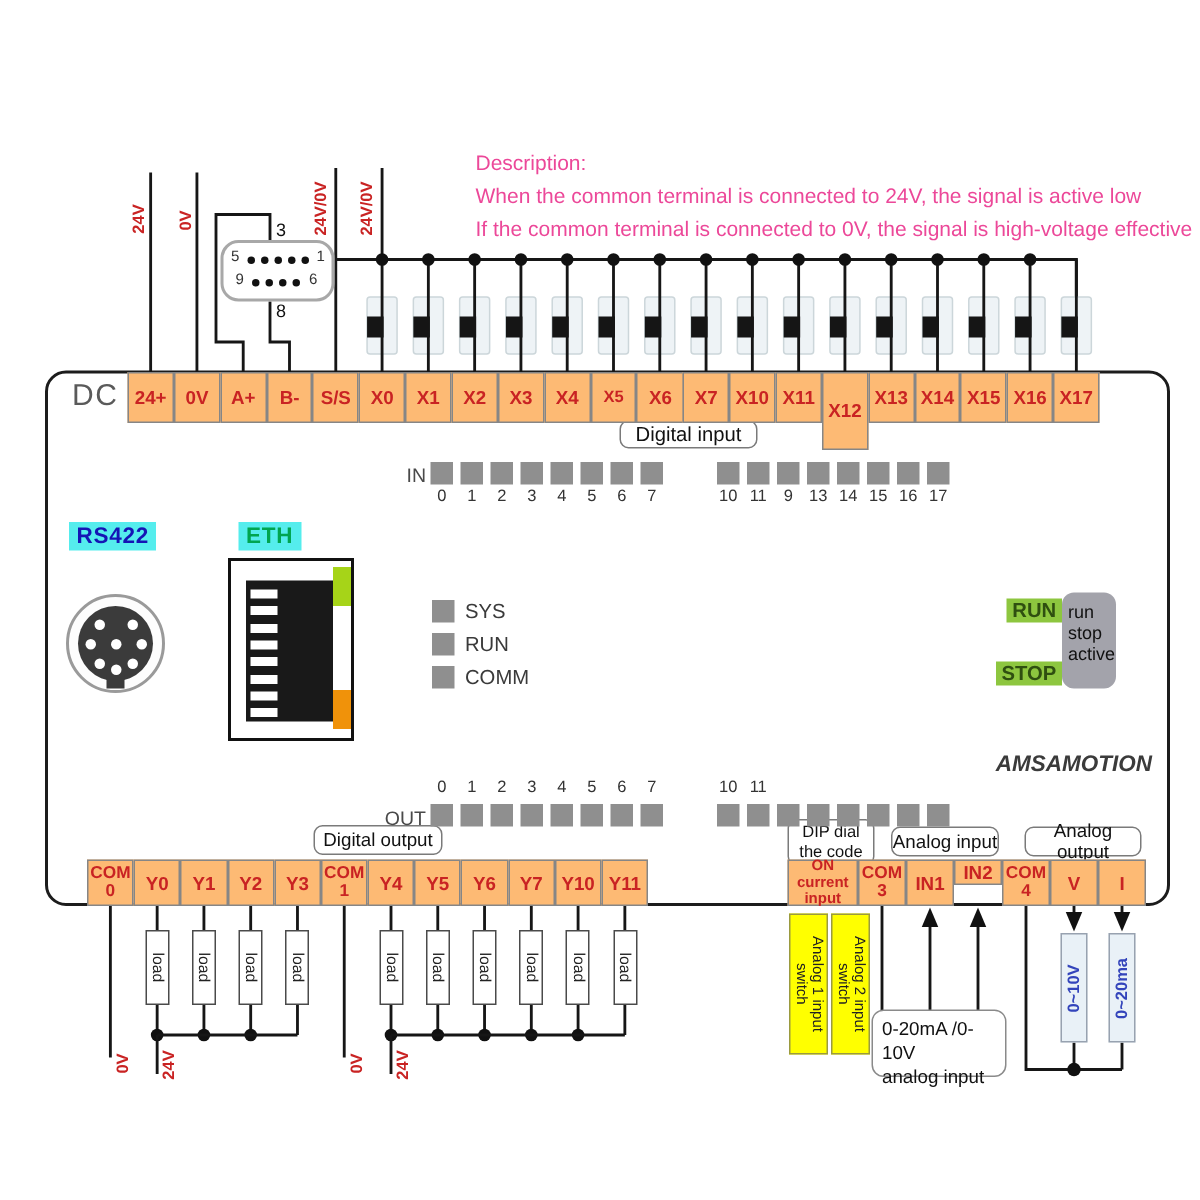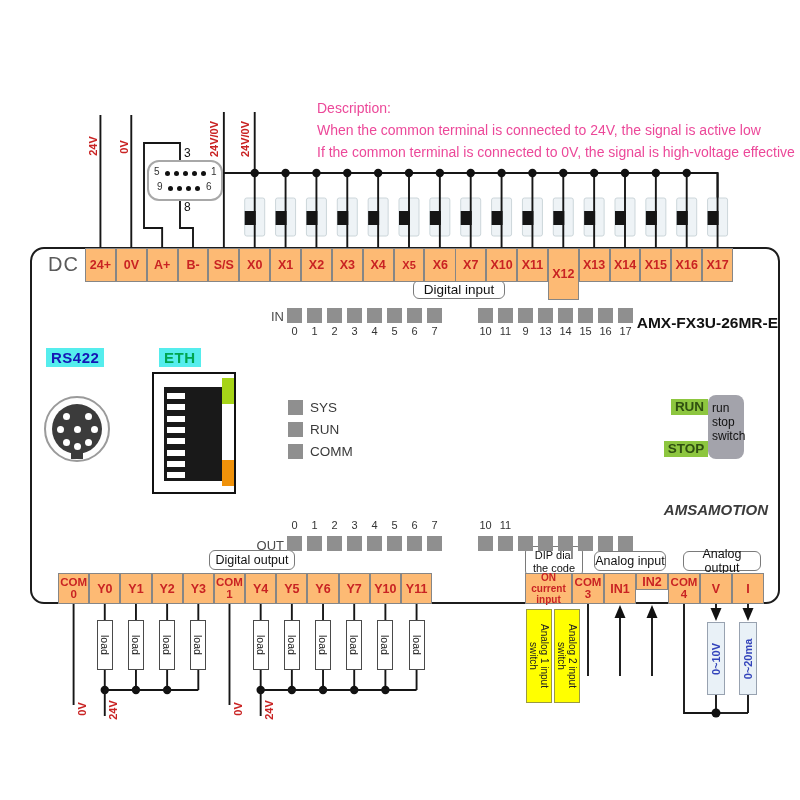--- a/index.html
+++ b/index.html
@@ -232,21 +232,20 @@
 
   <div class="badge" style="left:413px;top:280px;width:92px;height:19px;font-size:13.5px;">Digital input</div>
   <div class="badge" style="left:209px;top:550px;width:86px;height:20px;font-size:12.5px;">Digital output</div>
   <div class="badge" style="left:525px;top:546px;width:58px;height:31px;font-size:11px;line-height:13px;">
     <span>DIP dial</span>
     <span>the code</span>
   </div>
   <div class="badge" style="left:594px;top:551px;width:72px;height:20px;font-size:12.5px;">Analog input</div>
   <div class="badge" style="left:683px;top:551px;width:78px;height:20px;font-size:12.5px;">Analog output</div>
 
-  <div id="model">AMX-FX3U-26MR-E</div>
   <div id="brand">AMSAMOTION</div>
 
   <div class="cyantag" style="left:46px;top:348px;color:#1515b5;">RS422</div>
   <div class="cyantag" style="left:159px;top:348px;color:#00a550;">ETH</div>
   <div id="rs422-port">
     <div id="rs422-inner"></div>
     <div id="rs422-tab"></div>
   <span class="dinpin" style="left: 17px; top: 15px;"></span>
       <span class="dinpin" style="left: 39px; top: 15px;"></span>
       <span class="dinpin" style="left: 11px; top: 28px;"></span>
@@ -269,28 +268,32 @@
       </div>
     <div id="eth-led-green"></div>
     <div id="eth-led-orange"></div>
   </div>
 
   <div id="run-tag">RUN</div>
   <div id="stop-tag">STOP</div>
   <div id="switch-body">
     <div>run</div>
     <div>stop</div>
-    <div>switch</div>
+    <div>active</div>
   </div>
 
   <div class="iolabel" style="left:258px;top:309px;width:26px;text-align:right;">IN</div>
   <div class="iolabel" style="left:252px;top:538px;width:32px;text-align:right;">OUT</div>
 
   <div class="ylw" style="left:526px;top:609px;">Analog 1 input switch</div>
   <div class="ylw" style="left:554px;top:609px;">Analog 2 input switch</div>
+  <div id="note-box">
+    <div>0-20mA /0-10V</div>
+    <div>analog input</div>
+  </div>
   <div class="aout" style="left:707px;top:622px;">
     <span>0~10V</span>
   </div>
   <div class="aout" style="left:739px;top:622px;">
     <span>0~20ma</span>
   </div>
 
 <div class="term" style="left:85.0px;top:248px;width:30.9px;height:34px;font-size:12.5px;">24+</div>
     <div class="term" style="left:115.9px;top:248px;width:30.9px;height:34px;font-size:12.5px;">0V</div>
     <div class="term" style="left:146.7px;top:248px;width:30.9px;height:34px;font-size:12.5px;">A+</div>

